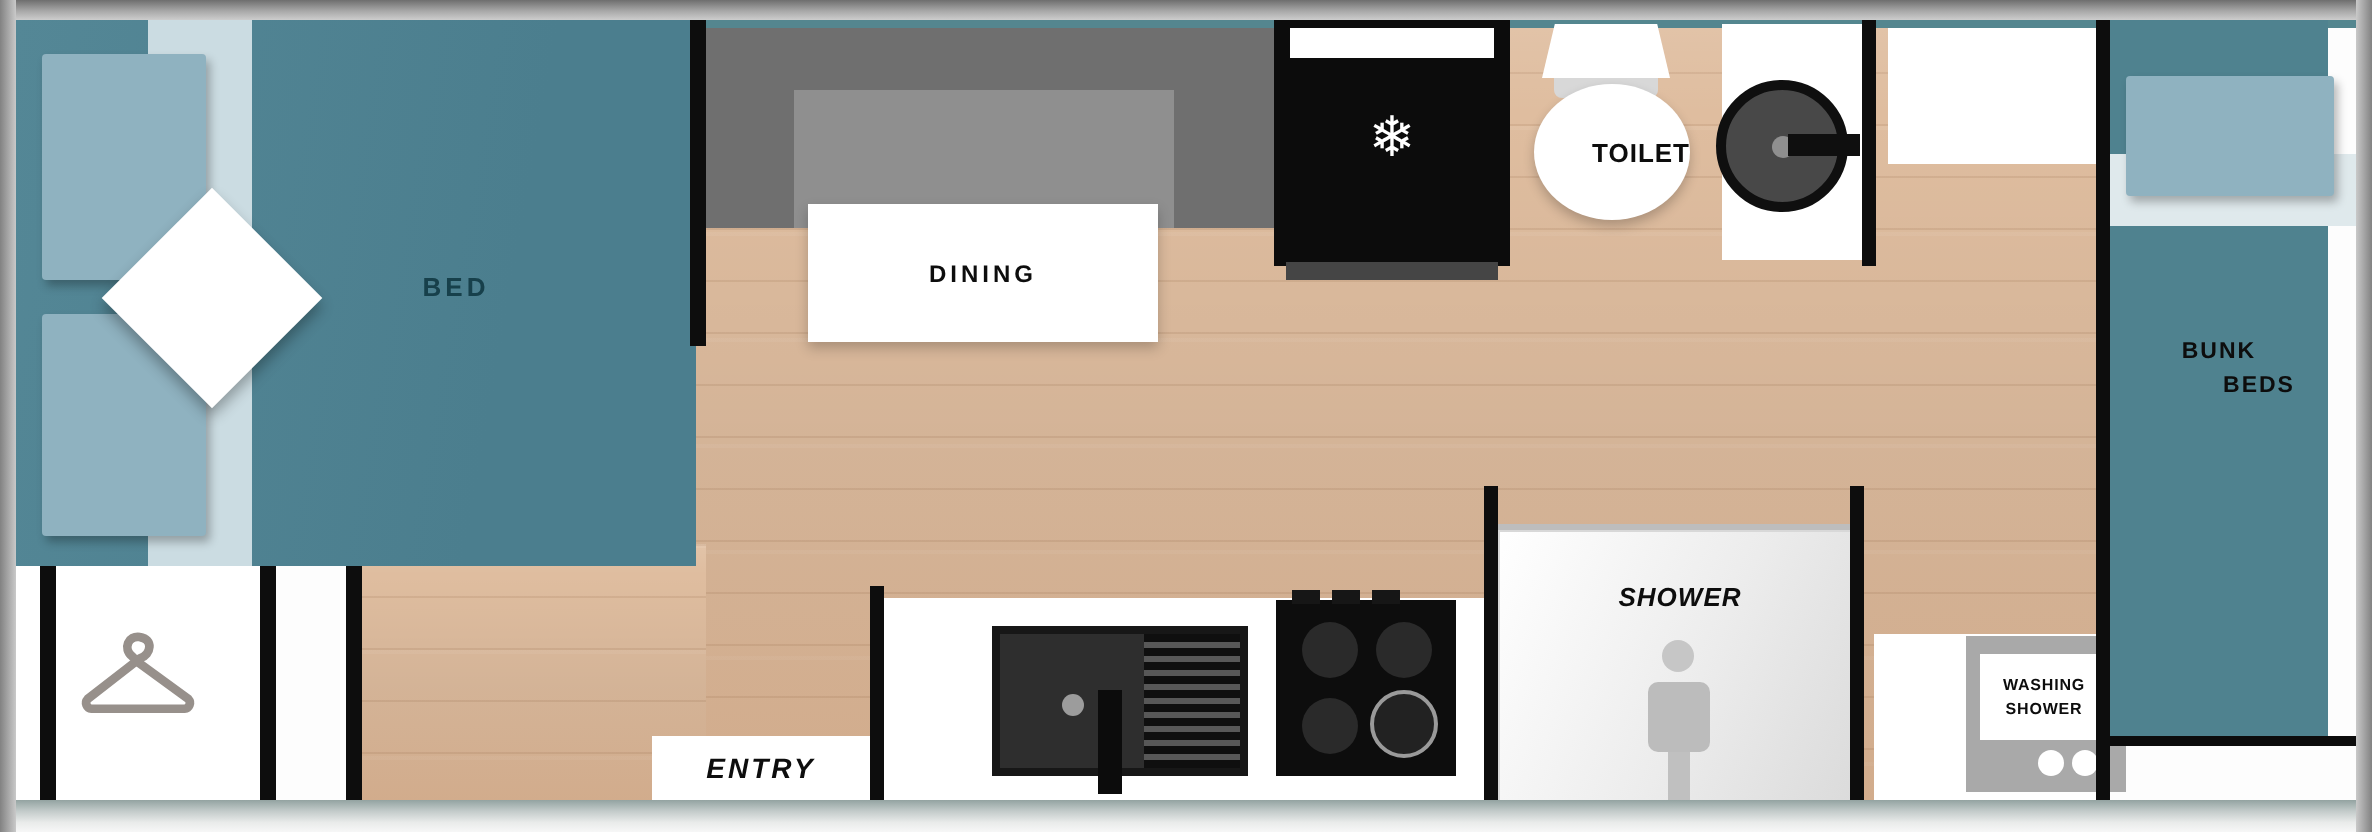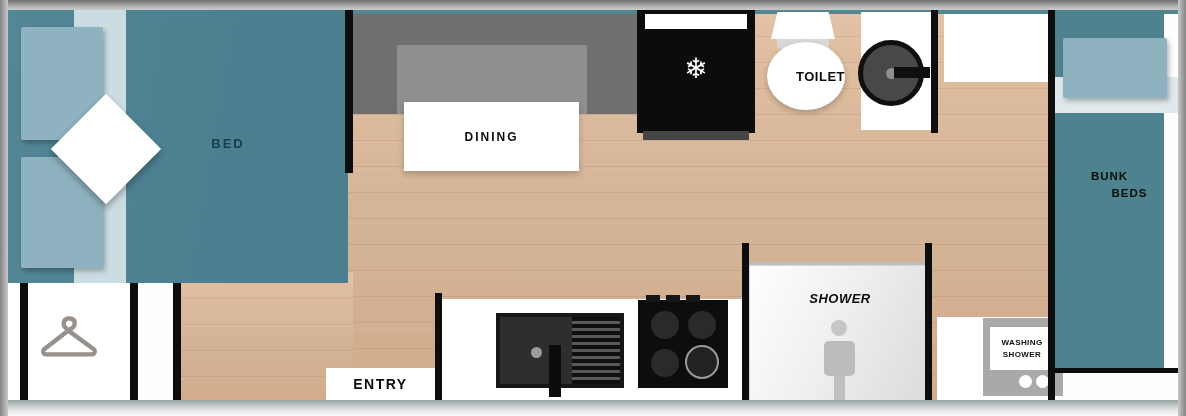--- a/index.html
+++ b/index.html
@@ -76,21 +76,21 @@
     <div class="abs white" style="left:853px;top:2px;width:70px;height:118px;"></div>
     <div class="abs" style="left:850px;top:30px;width:56px;height:56px;background:#484848;border:5px solid #0f0f0f;border-radius:50%;">
       <div class="abs" style="left:23px;top:23px;width:11px;height:11px;border-radius:50%;background:#8f8f8f;"></div>
     </div>
     <div class="abs" style="left:886px;top:57px;width:36px;height:11px;background:#0f0f0f;"></div>
     <div class="abs wall" style="left:923px;top:0;width:7px;height:123px;"></div>
 
     <div class="abs white" style="left:936px;top:4px;width:104px;height:68px;"></div>
 
     <div class="abs white" style="left:318px;top:358px;width:109px;height:32px;display:flex;align-items:center;justify-content:center;">
-      <span class="lbl" style="font-size:14px;letter-spacing:1.5px;">ENTRY</span>
+      <span class="lbl" style="font-size:14px;letter-spacing:1.5px;font-style:italic;">ENTRY</span>
     </div>
     <div class="abs wall" style="left:427px;top:283px;width:7px;height:107px;"></div>
     <div class="abs white" style="left:434px;top:289px;width:300px;height:101px;"></div>
     <div class="abs" style="left:488px;top:303px;width:128px;height:75px;background:#171717;">
       <div class="abs" style="left:4px;top:4px;width:72px;height:67px;background:#2e2e2e;"></div>
       <div class="abs stripe-board" style="left:76px;top:4px;width:48px;height:67px;"></div>
       <div class="abs" style="left:35px;top:34px;width:11px;height:11px;border-radius:50%;background:#9c9c9c;"></div>
       <div class="abs" style="left:53px;top:32px;width:12px;height:52px;background:#0c0c0c;"></div>
     </div>
     <div class="abs" style="left:630px;top:290px;width:90px;height:88px;background:#0d0d0d;">

